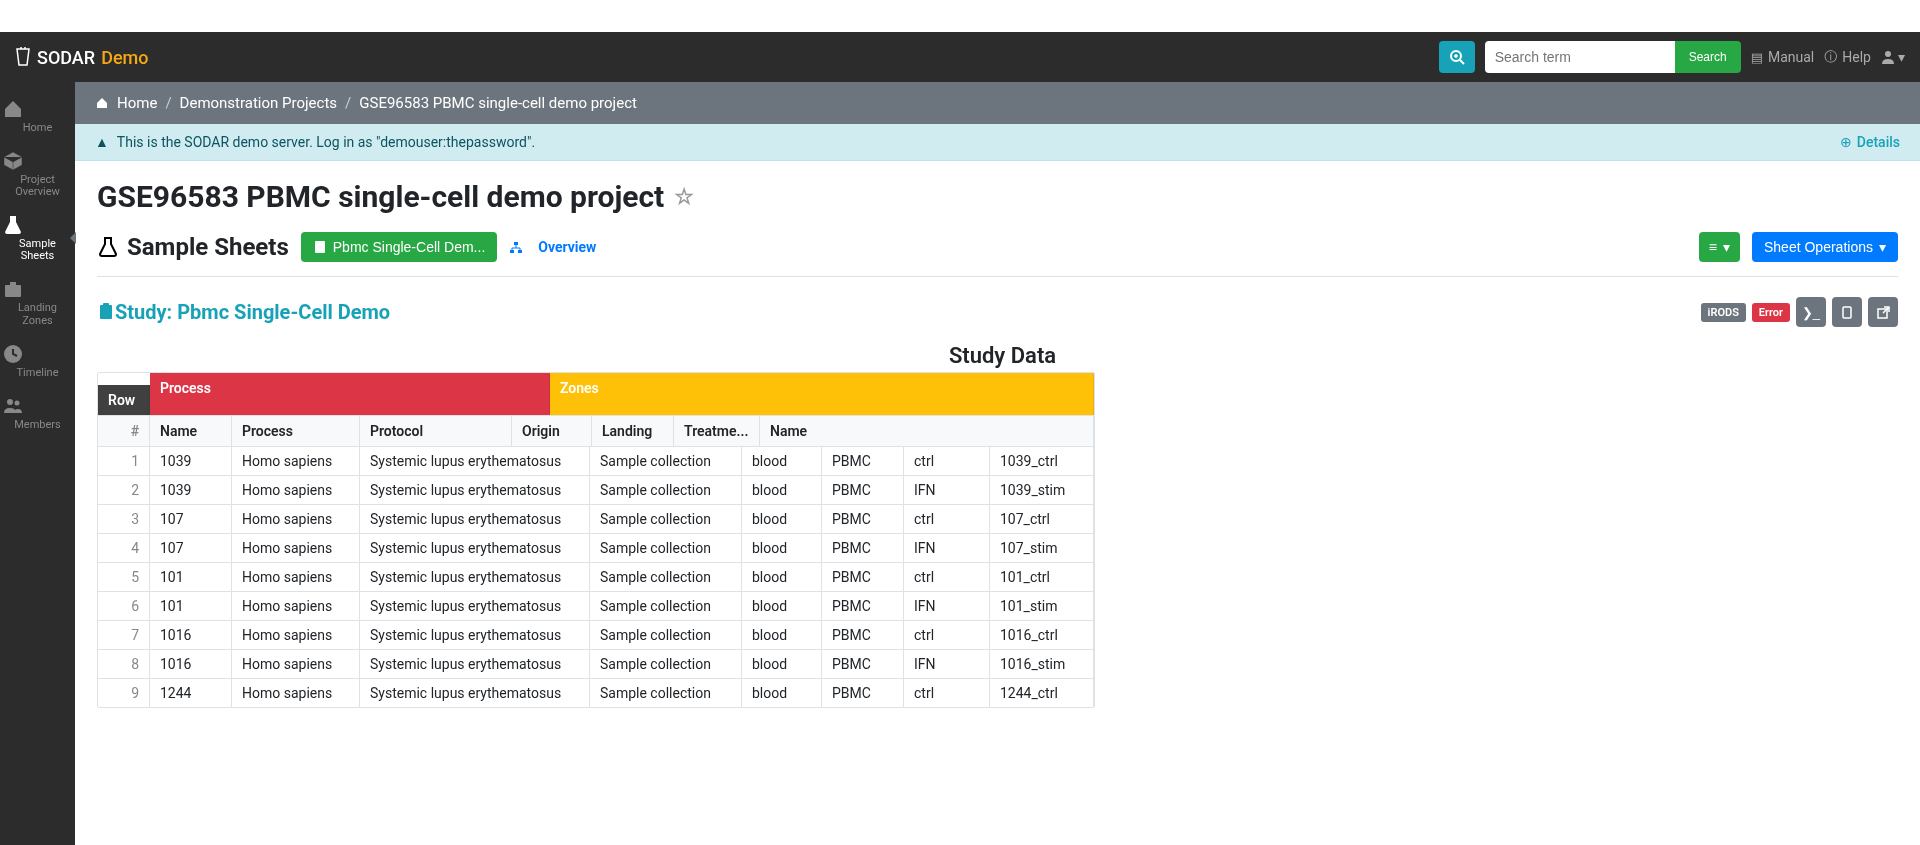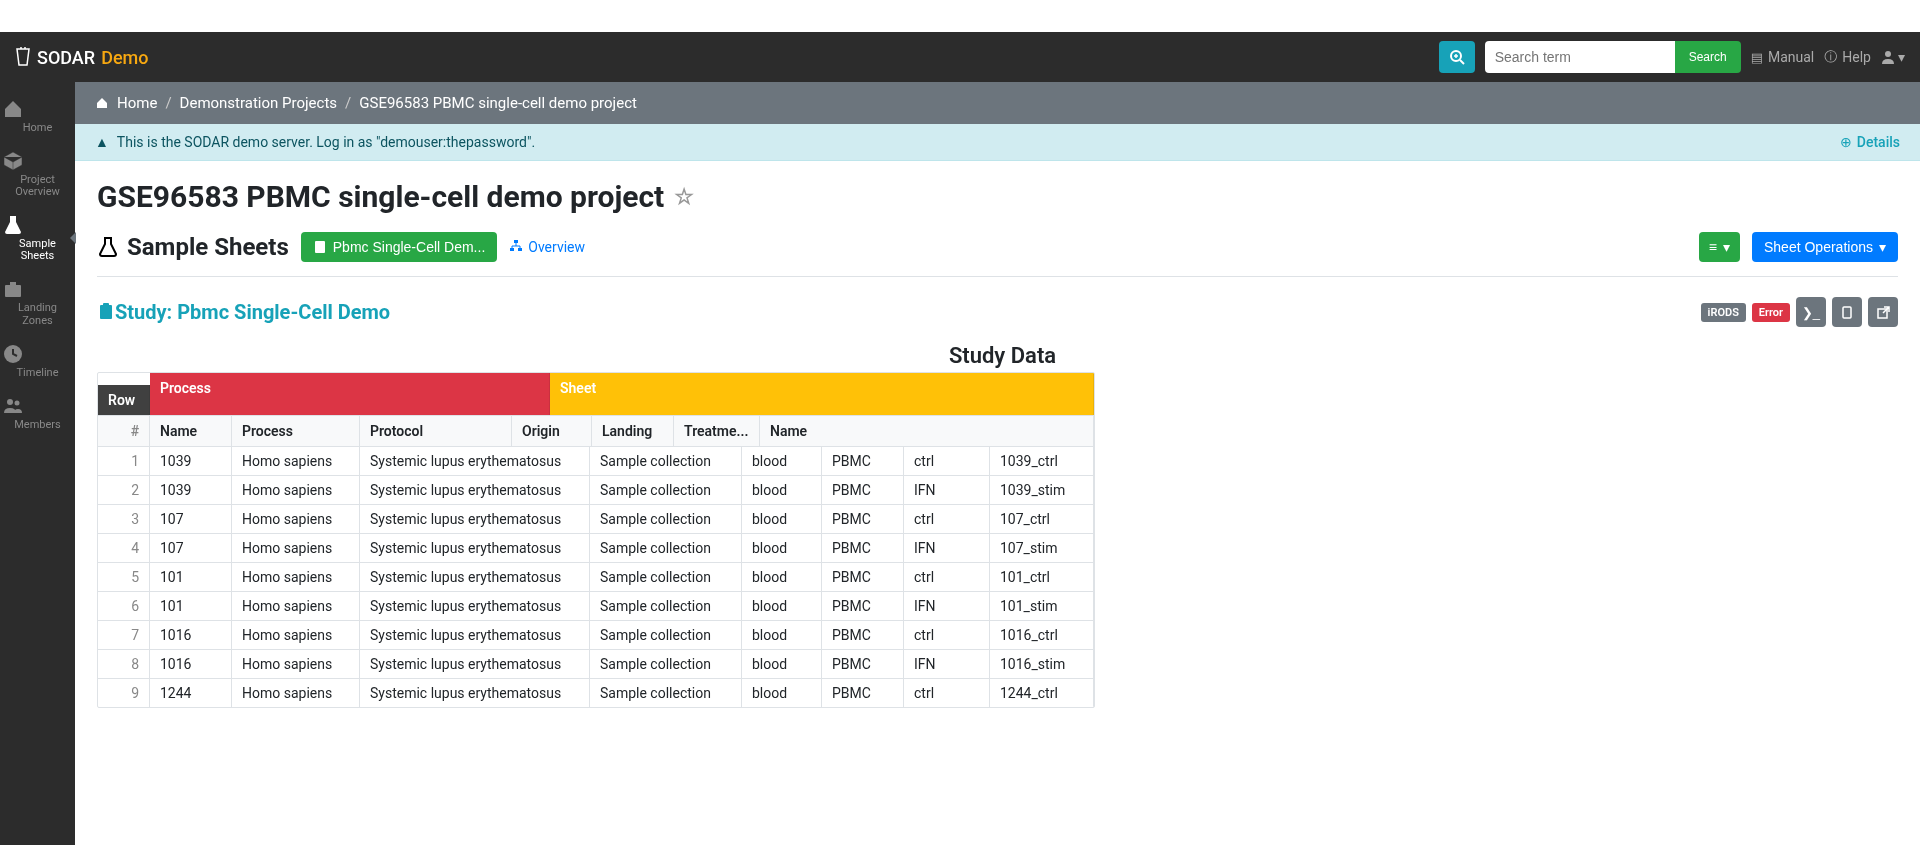--- a/index.html
+++ b/index.html
@@ -32,21 +32,21 @@
 .alert .ico { margin-right: 8px; }
 .alert-details { margin-left: auto; color: #17a2b8; font-weight: 500; display: flex; align-items: center; gap: 5px; cursor: pointer; }
 .content { padding: 18px 22px; }
 .page-title { font-size: 30px; font-weight: 700; display: flex; align-items: center; gap: 10px; margin-bottom: 18px; }
 .star { color: #999; font-size: 22px; cursor: pointer; }
 .section-row { display: flex; align-items: center; gap: 12px; margin-bottom: 12px; padding-bottom: 14px; border-bottom: 1px solid #dee2e6; }
 .section-title { font-size: 24px; font-weight: 700; display: flex; align-items: center; gap: 8px; }
 .btn { border: none; border-radius: 4px; padding: 7px 12px; font-size: 14px; cursor: pointer; display: inline-flex; align-items: center; gap: 6px; }
 .btn-green { background: #28a745; color: #fff; }
 .btn-blue { background: #007bff; color: #fff; }
-.link-blue { color: #007bff; text-decoration: none; display: inline-flex; align-items: flex-start; gap: 5px; font-size: 14px; }
+.link-blue { color: #007bff; text-decoration: none; display: inline-flex; align-items: flex-end; gap: 15px; font-size: 14px; font-weight: bold; }
 .section-row .spacer { flex: 1; }
 .study-header { display: flex; align-items: center; margin-top: 20px; margin-bottom: 10px; }
 .study-title { color: #17a2b8; font-size: 20px; font-weight: 700; display: flex; align-items: center; }
 .study-right { margin-left: auto; display: flex; align-items: center; gap: 6px; }
 .badge { font-size: 11px; padding: 3px 7px; border-radius: 3px; font-weight: 600; }
 .badge-gray { background: #6c757d; color: #fff; }
 .badge-red { background: #dc3545; color: #fff; }
 .icon-btn { background: #6c757d; color: #fff; width: 30px; height: 30px; border: none; border-radius: 4px; cursor: pointer; display:flex; align-items:center; justify-content:center; font-size:13px; }
 .table-header-row { display: flex; align-items: center; margin-top: 16px; margin-bottom: 4px; flex-direction: column; }
 .table-title { font-size: 22px; font-weight: 600; padding-left: 10px; }
@@ -284,21 +284,21 @@
       </div>
 
       <div class="table-header-row">
         <div class="table-title">Study Data</div>
       </div>
 
       <div class="grid-wrap">
         <div class="group-row">
           <div class="gcell g-row">Row</div>
           <div class="gcell g-process">Process</div>
-          <div class="gcell g-sample">Sheet</div>
+          <div class="gcell g-sample">Zones</div>
         </div>
         <div class="hdr-row">
           <div class="hcell c-idx">#</div>
           <div class="hcell c-name">Name</div>
           <div class="hcell c-org">Process</div>
           <div class="hcell c-proto">Protocol</div>
           <div class="hcell c-origin">Origin</div>
           <div class="hcell c-mat">Landing</div>
           <div class="hcell c-treat">Treatme...</div>
           <div class="hcell c-sname">Name</div>

